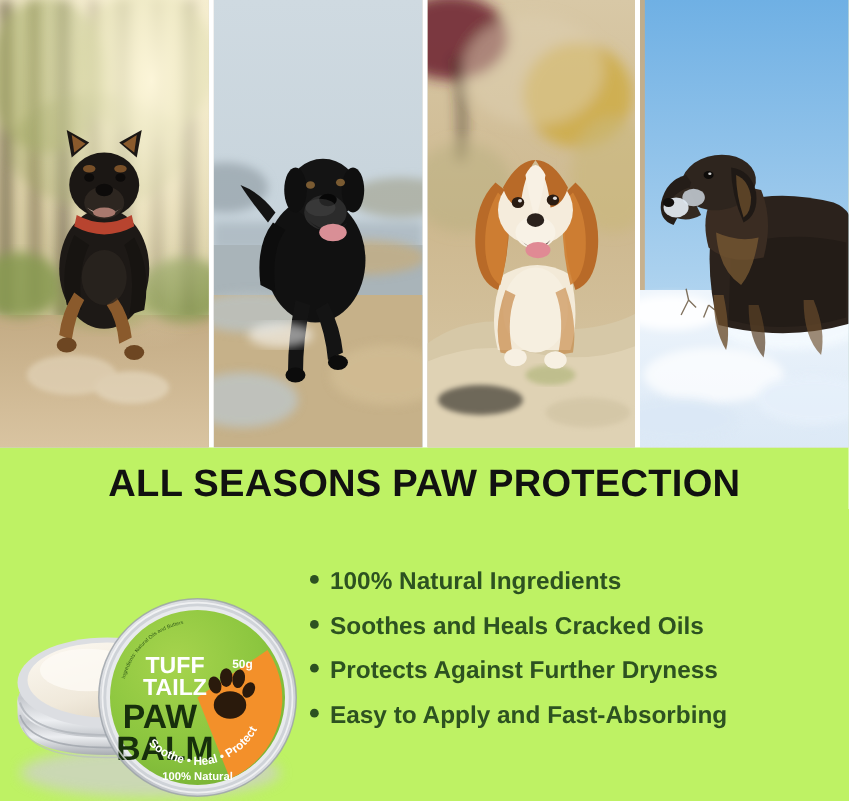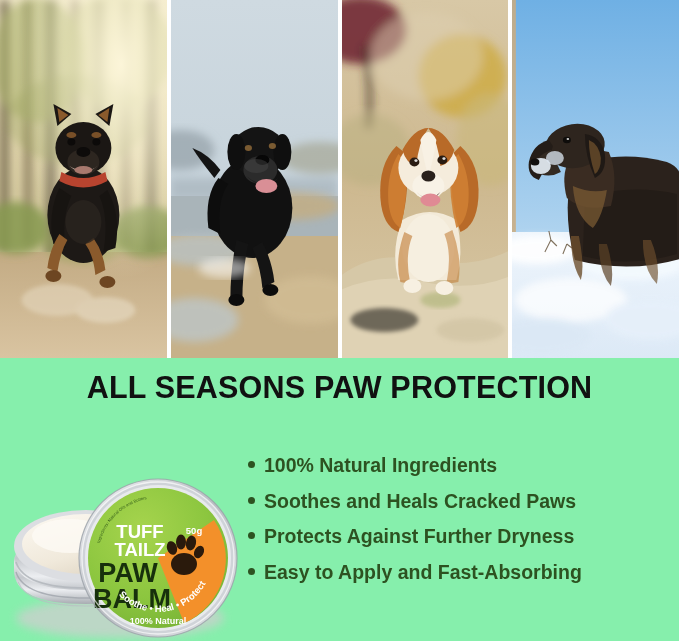--- a/index.html
+++ b/index.html
@@ -1,17 +1,17 @@
 <!DOCTYPE html>
 <html><head>
 <meta charset="utf-8">
 <style>
   html,body{margin:0;padding:0;background:#ffffff;}
   body{width:679px;height:641px;overflow:hidden;font-family:"Liberation Sans",sans-serif;}
-  .sheet{position:relative;width:679px;height:641px;background:#86efac;}
+  .sheet{position:relative;width:679px;height:641px;background:#bef264;}
 
   
   .photo-strip{position:absolute;left:0;top:0;width:679px;height:358px;display:flex;gap:4px;background:#ffffff;}
   .photo{position:relative;flex:1 1 0;height:358px;overflow:hidden;background:#cfcfc7;}
   .photo svg{position:absolute;left:0;top:0;width:100%;height:100%;display:block;}
 
   
   .headline{position:absolute;left:0;top:366px;width:679px;text-align:center;
             font-size:30.5px;font-weight:700;letter-spacing:.2px;color:#111111;
             font-family:"Liberation Sans",sans-serif;line-height:42px;}
@@ -407,21 +407,21 @@
       </svg>
     </div>
 
     <ul class="benefits" style="list-style:none;margin:0;padding:0;">
       <li class="benefit">
         <span class="bullet-dot"></span>
         <span class="benefit-text">100% Natural Ingredients</span>
       </li>
       <li class="benefit">
         <span class="bullet-dot"></span>
-        <span class="benefit-text">Soothes and Heals Cracked Paws</span>
+        <span class="benefit-text">Soothes and Heals Cracked Oils</span>
       </li>
       <li class="benefit">
         <span class="bullet-dot"></span>
         <span class="benefit-text">Protects Against Further Dryness</span>
       </li>
       <li class="benefit">
         <span class="bullet-dot"></span>
         <span class="benefit-text">Easy to Apply and Fast-Absorbing</span>
       </li>
     </ul>

